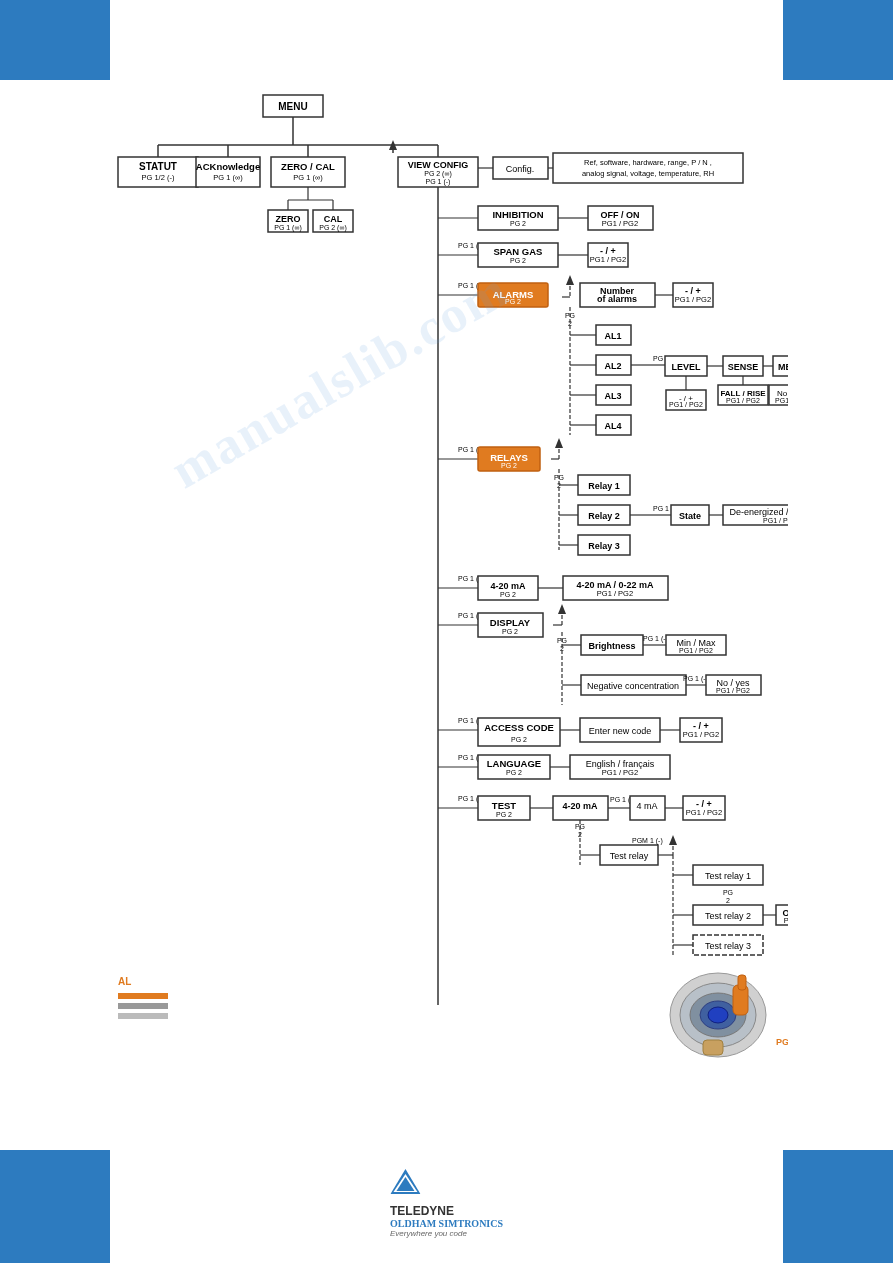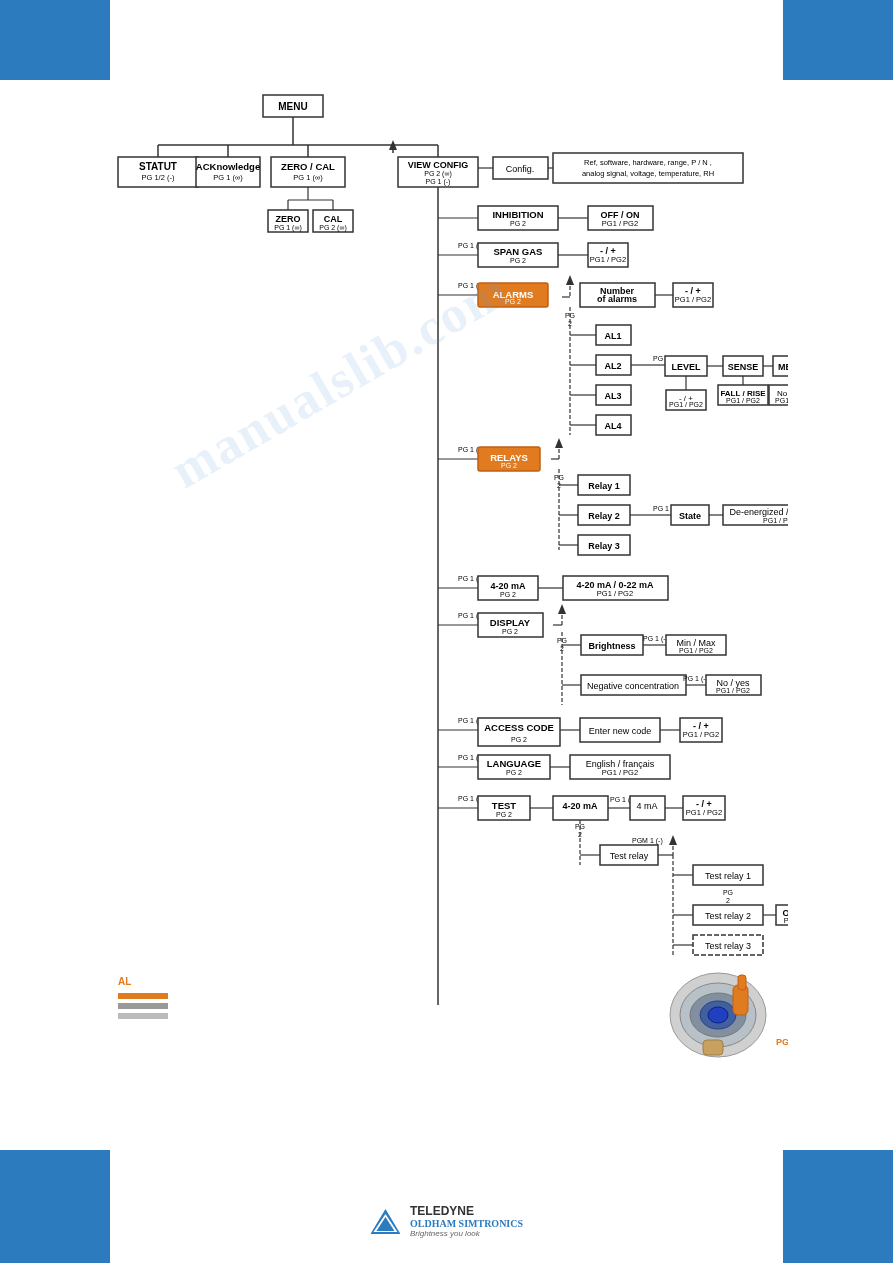--- a/index.html
+++ b/index.html
@@ -393,24 +393,24 @@
     <ellipse cx="55" cy="55" rx="18" ry="14" fill="#4060a0" stroke="#304080" stroke-width="1"></ellipse>
     <ellipse cx="55" cy="55" rx="10" ry="8" fill="#2040c0" stroke="#102080" stroke-width="1"></ellipse>
 
     <rect x="70" y="25" width="15" height="30" rx="5" fill="#e07b20" stroke="#c06010" stroke-width="1"></rect>
     <rect x="75" y="15" width="8" height="15" rx="3" fill="#e07b20" stroke="#c06010" stroke-width="1"></rect>
 
     <rect x="40" y="80" width="20" height="15" rx="4" fill="#c8a060" stroke="#a08040" stroke-width="1"></rect>
   </svg>
 </div>
 
-<div style="position:absolute; bottom:25px; left:50%; transform:translateX(-50%); display:flex; align-items:center; gap:10px;">
+<div style="position:absolute; bottom:25px; left:50%; transform:translateX(-50%); display:flex; gap:10px;flex-direction:column;">
   <svg width="30" height="25" viewBox="0 0 30 25">
     <polygon points="15,0 30,25 0,25" fill="#2d7bbf"></polygon>
     <polygon points="15,5 27,23 3,23" fill="white"></polygon>
     <polygon points="15,8 24,22 6,22" fill="#2d7bbf"></polygon>
   </svg>
   <div>
     <span style="font-size:12px; font-weight:bold; display:block; color:#333;">TELEDYNE</span>
     <span style="font-size:10px; font-weight:bold; display:block; color:#2d7bbf;font-family:Liberation Serif, serif;">OLDHAM SIMTRONICS</span>
-    <span style="font-size:8px; display:block; color:#666; font-style:italic;">Brightness you look</span>
+    <span style="font-size:8px; display:block; color:#666; font-style:italic;">Everywhere you code</span>
   </div>
 </div>
 
 </body></html>

